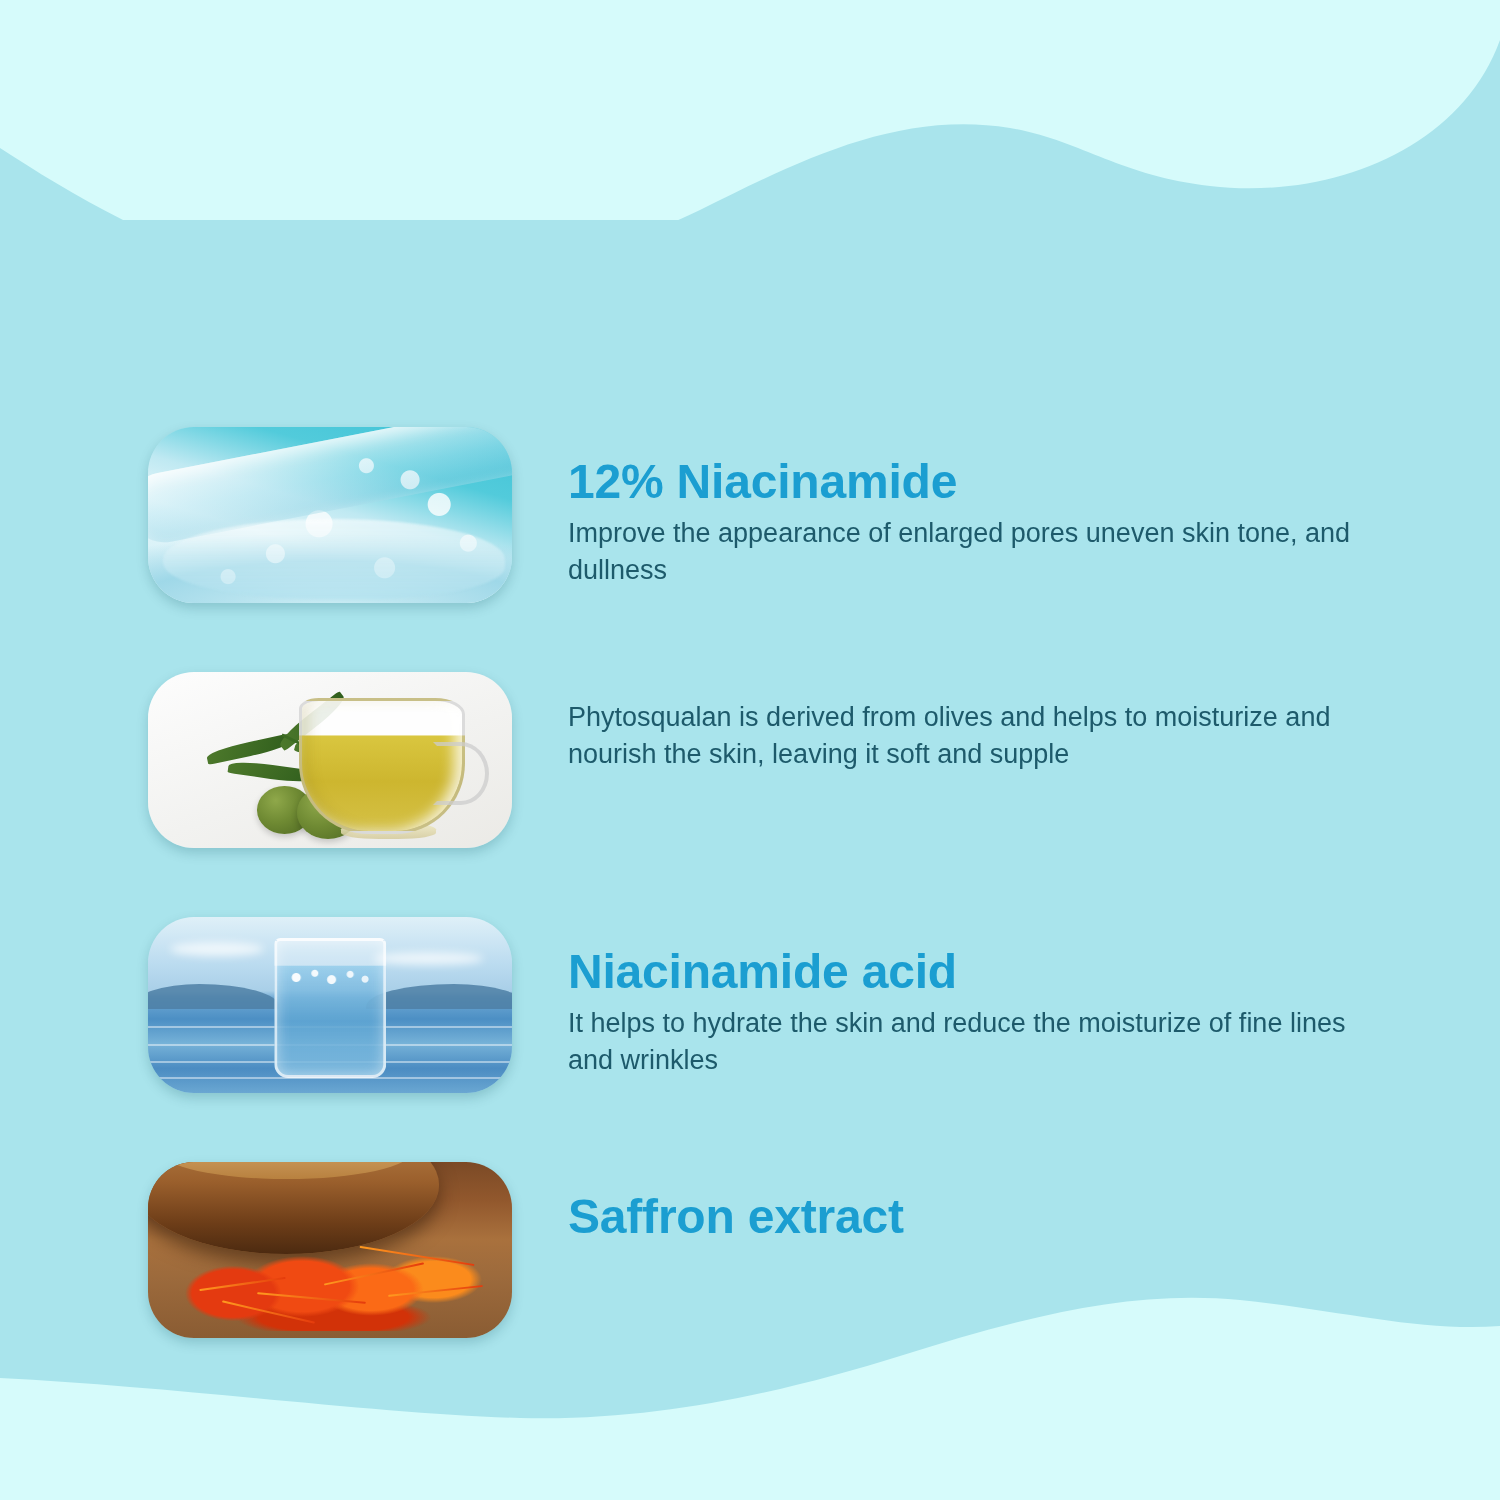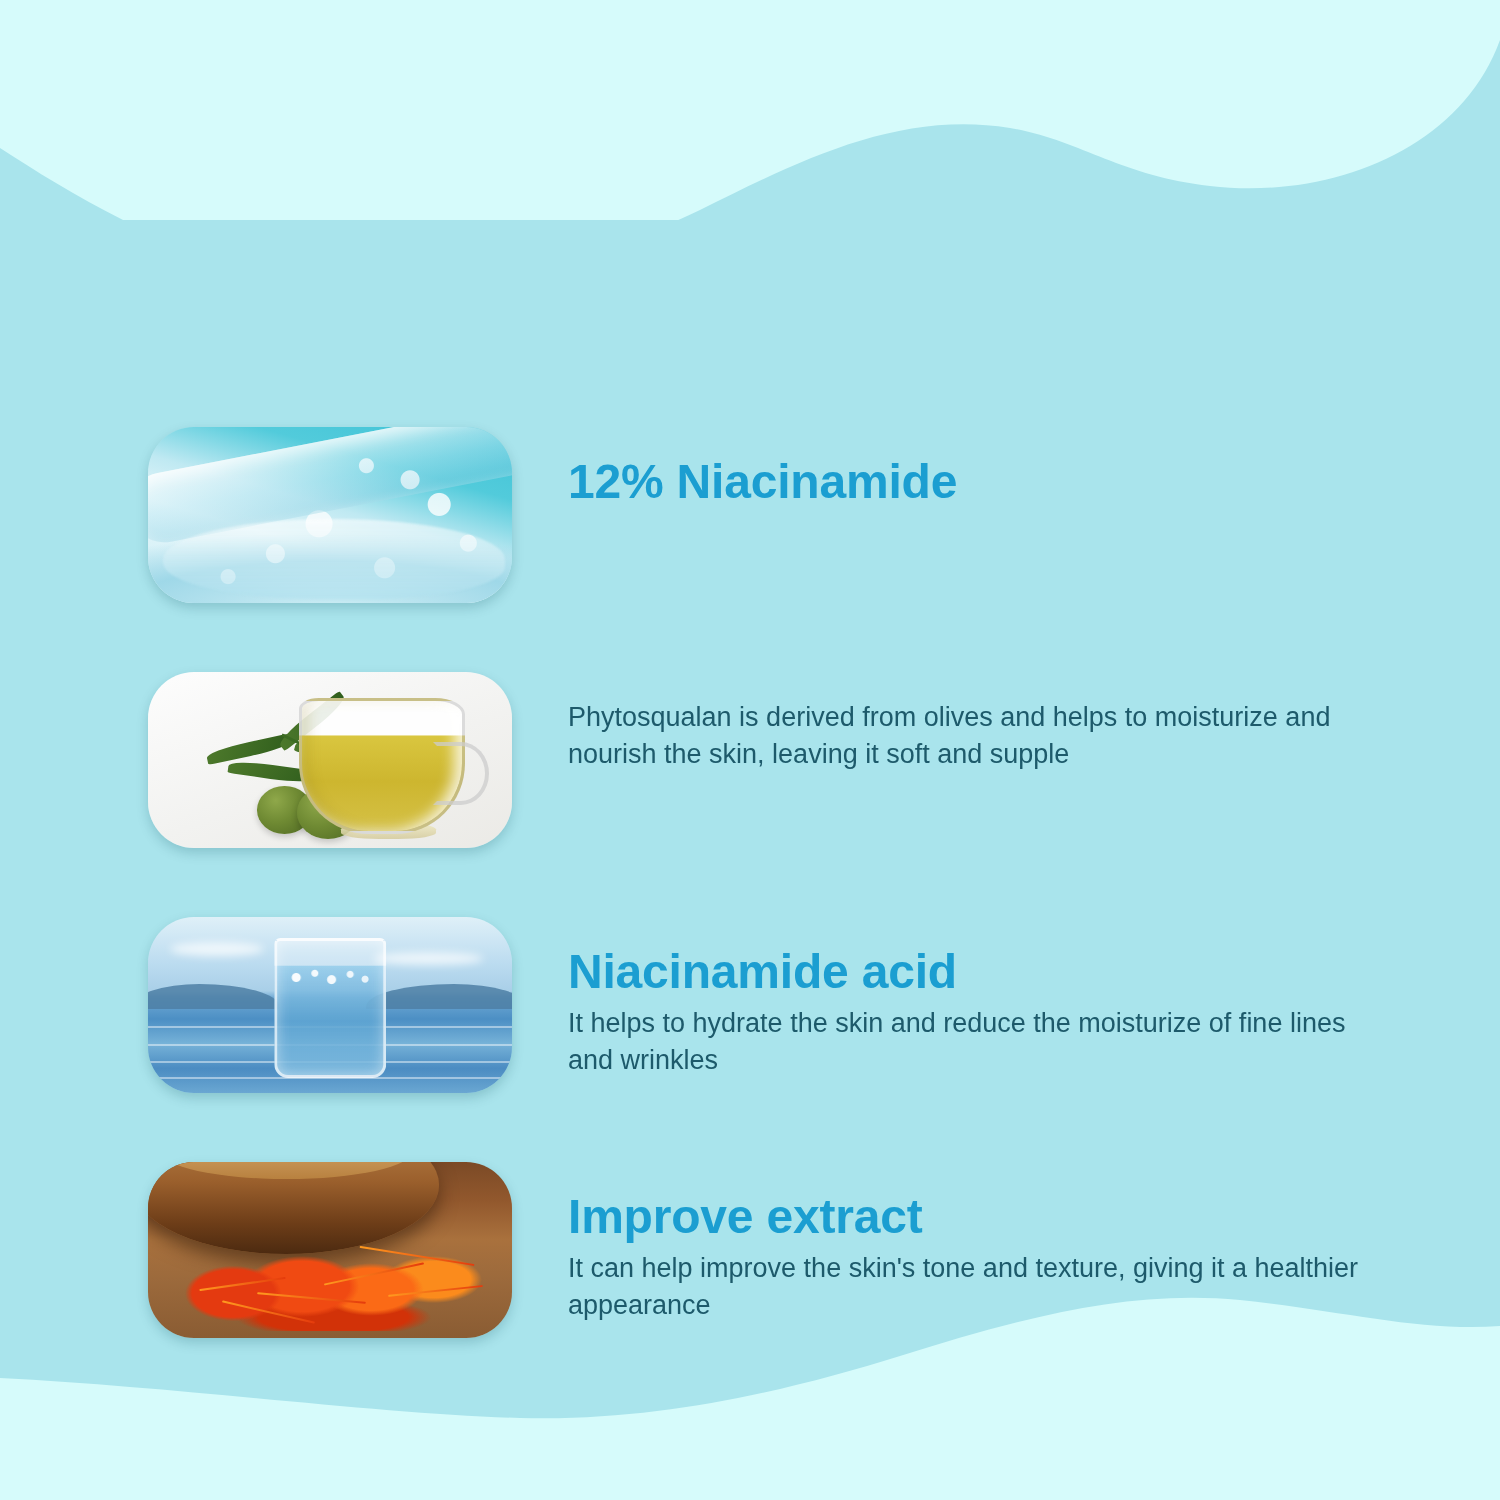--- a/index.html
+++ b/index.html
@@ -324,20 +324,21 @@
 
 
   <div class="rows">
 
     <div class="row">
       <div class="thumb">
         <div class="art art-gel"></div>
       </div>
       <div class="copy">
         <h2 class="heading">12% Niacinamide</h2>
+        <p class="body">Improve the appearance of enlarged pores uneven skin tone, and dullness</p>
       </div>
     </div>
 
     <div class="row">
       <div class="thumb">
         <div class="art art-olive">
           <div class="olive-leaf olive-l1"></div>
           <div class="olive-leaf olive-l2"></div>
           <div class="olive-leaf olive-l3"></div>
           <div class="olive-leaf olive-l4"></div>
@@ -380,19 +381,18 @@
           <div class="saffron-pile"></div>
           <div class="thread" style="left:14%;bottom:30%;width:24%;transform:rotate(-8deg)"></div>
           <div class="thread" style="left:30%;bottom:22%;width:30%;transform:rotate(5deg)"></div>
           <div class="thread" style="left:48%;bottom:36%;width:28%;transform:rotate(-12deg)"></div>
           <div class="thread" style="left:58%;bottom:46%;width:32%;transform:rotate(9deg)"></div>
           <div class="thread" style="left:20%;bottom:14%;width:26%;transform:rotate(13deg)"></div>
           <div class="thread" style="left:66%;bottom:26%;width:26%;transform:rotate(-6deg)"></div>
         </div>
       </div>
       <div class="copy">
-        <h2 class="heading">Improve extract</h2>
-        <p class="body">It can help improve the skin's tone and texture, giving it a healthier appearance</p>
+        <h2 class="heading">Saffron extract</h2>
       </div>
     </div>
 
   </div>
 </div>
 
 </body></html>

